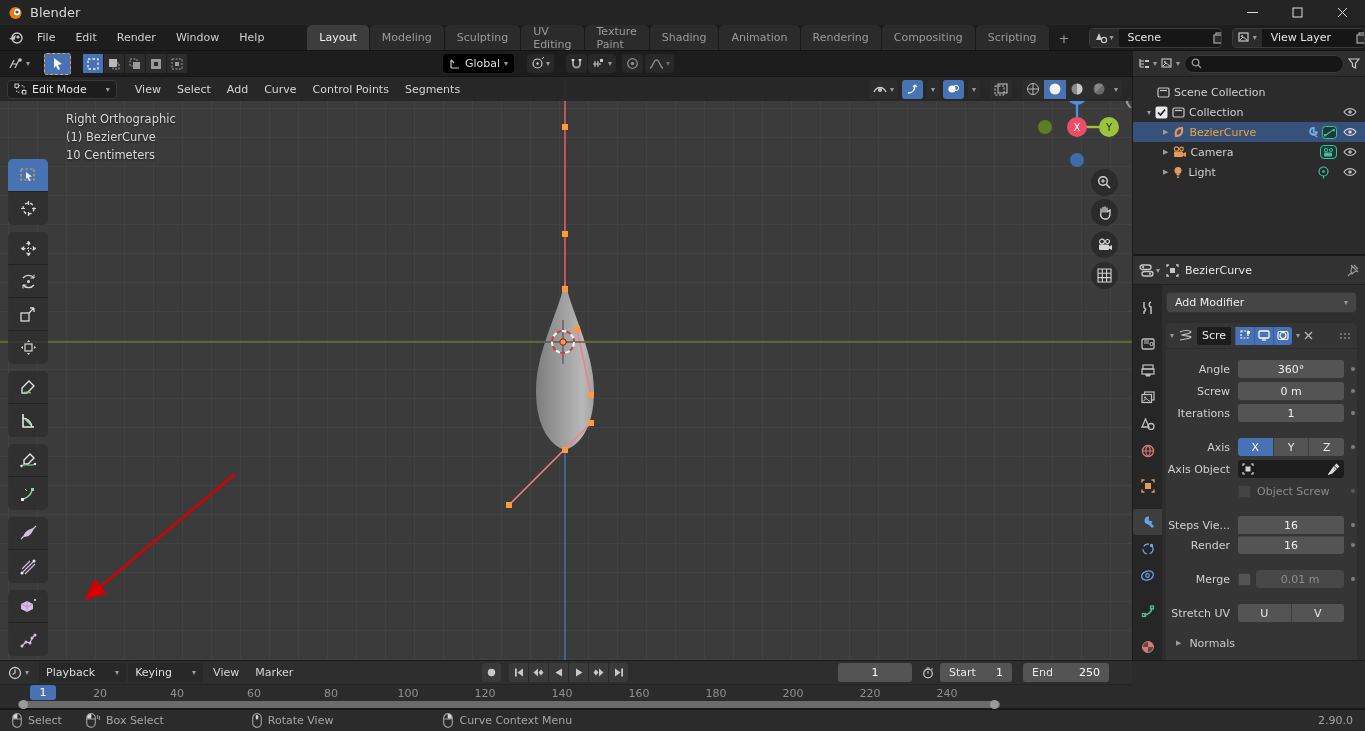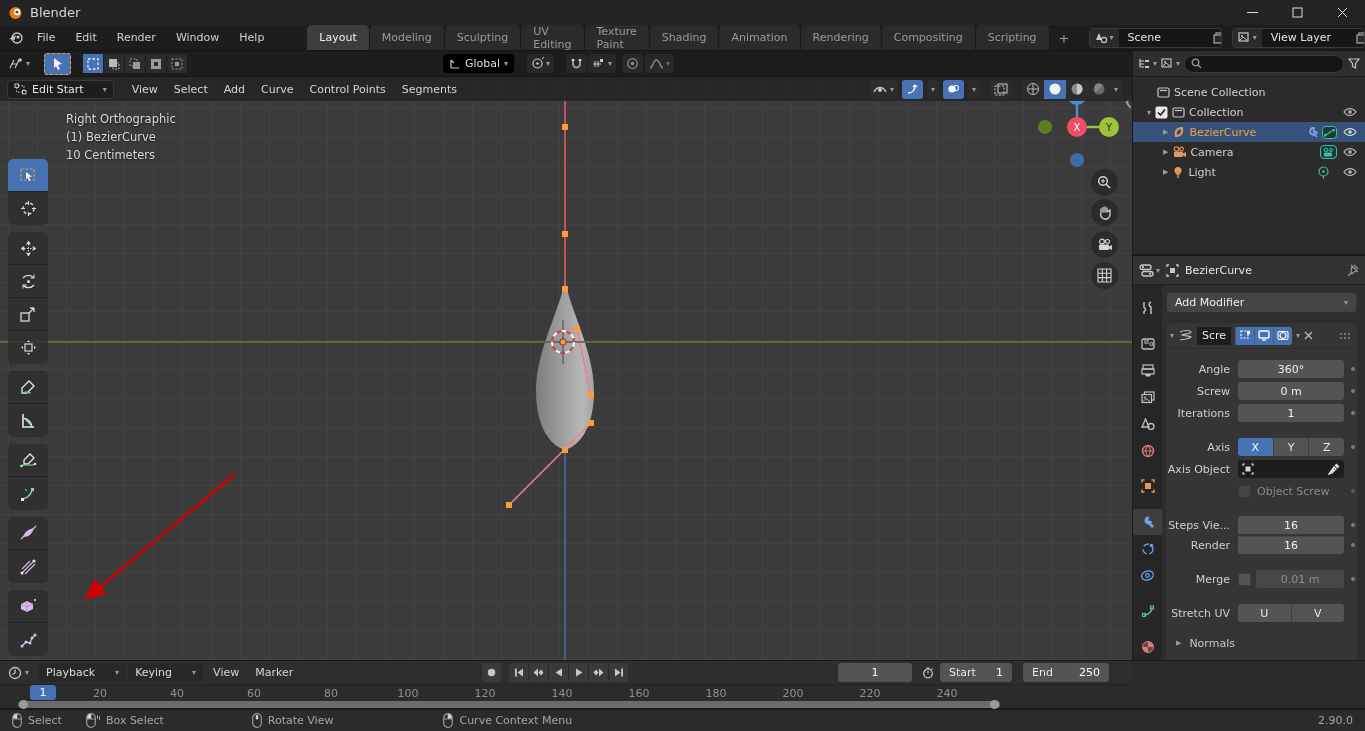--- a/index.html
+++ b/index.html
@@ -381,21 +381,21 @@
     </div>
   </div>
 
   <div class="vp-header">
     <div class="mode-dd">
       <svg width="13" height="12" viewBox="0 0 13 12">
           <rect x="1" y="1" width="3.4" height="3.4" fill="none" stroke="#c8c8c8"></rect>
           <rect x="8.5" y="7.5" width="3.4" height="3.4" fill="none" stroke="#c8c8c8"></rect>
           <path d="M4.5 2.7 L10 2.7 L10 7.5 M2.7 4.5 L2.7 9.2 L8.5 9.2" stroke="#c8c8c8" fill="none" stroke-dasharray="1.5 1.5"></path>
         </svg>
-      <span>Edit Start</span>
+      <span>Edit Mode</span>
       <span class="carat" style="margin-left:14px">▾</span>
     </div>
     <span class="vph-menu">View</span>
     <span class="vph-menu">Select</span>
     <span class="vph-menu">Add</span>
     <span class="vph-menu">Curve</span>
     <span class="vph-menu">Control Points</span>
     <span class="vph-menu">Segments</span>
     <div class="vph-right">
       <span class="hbtn">

